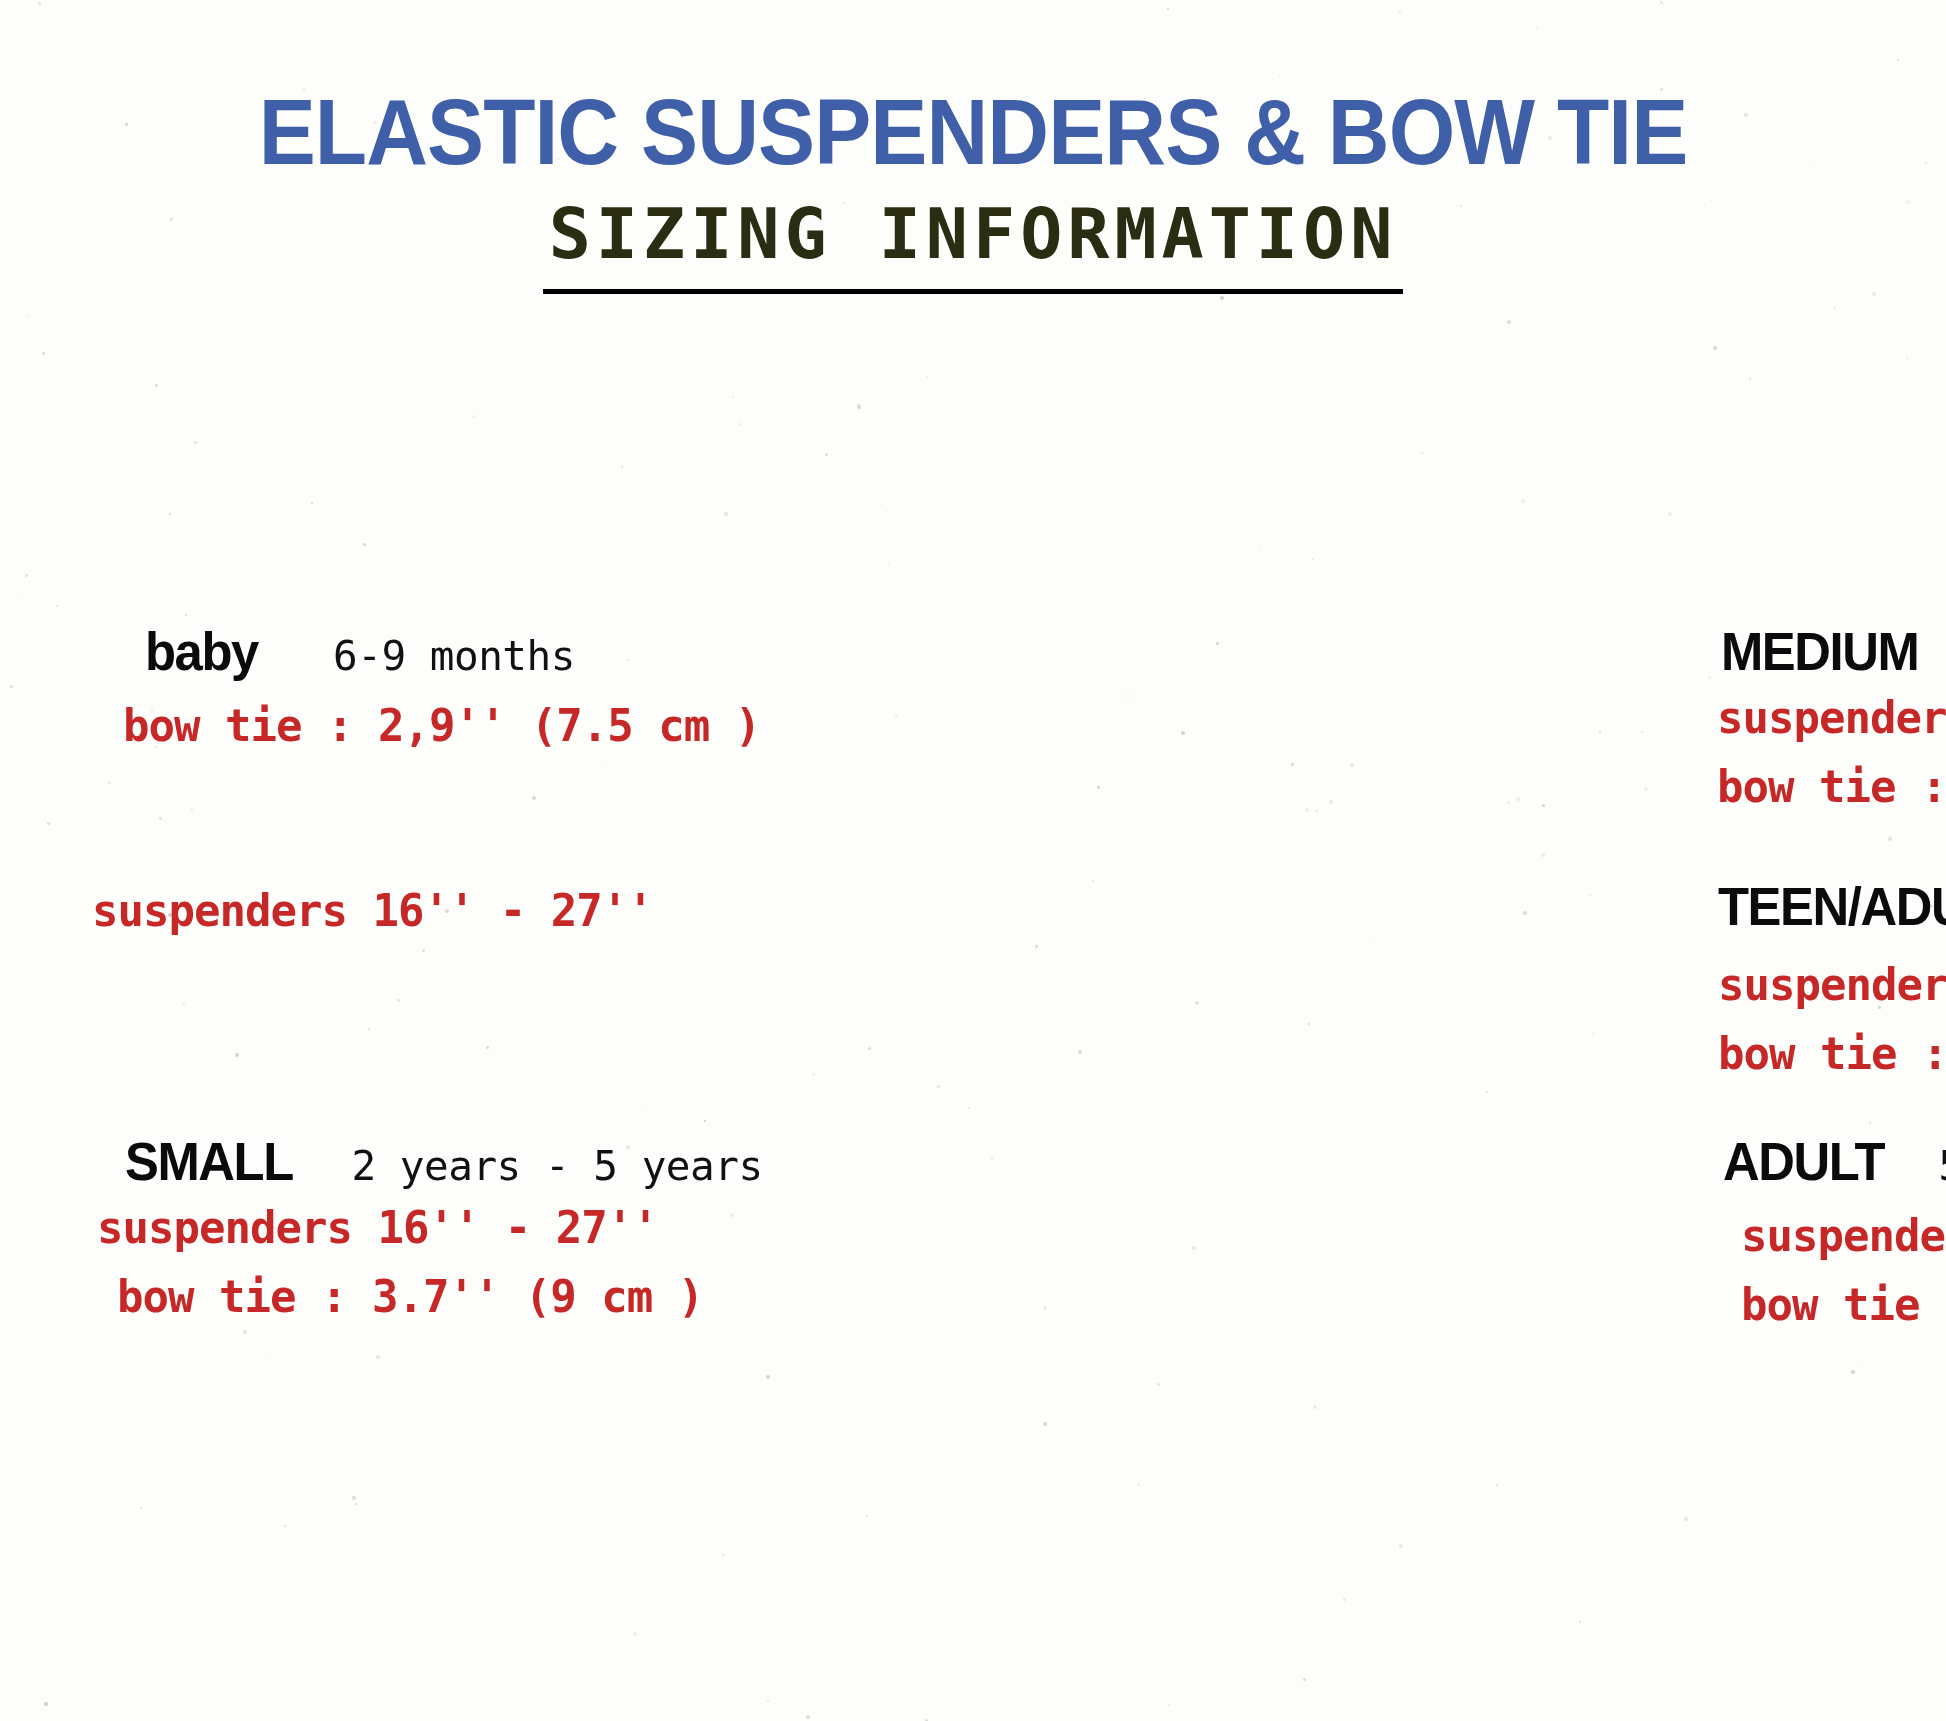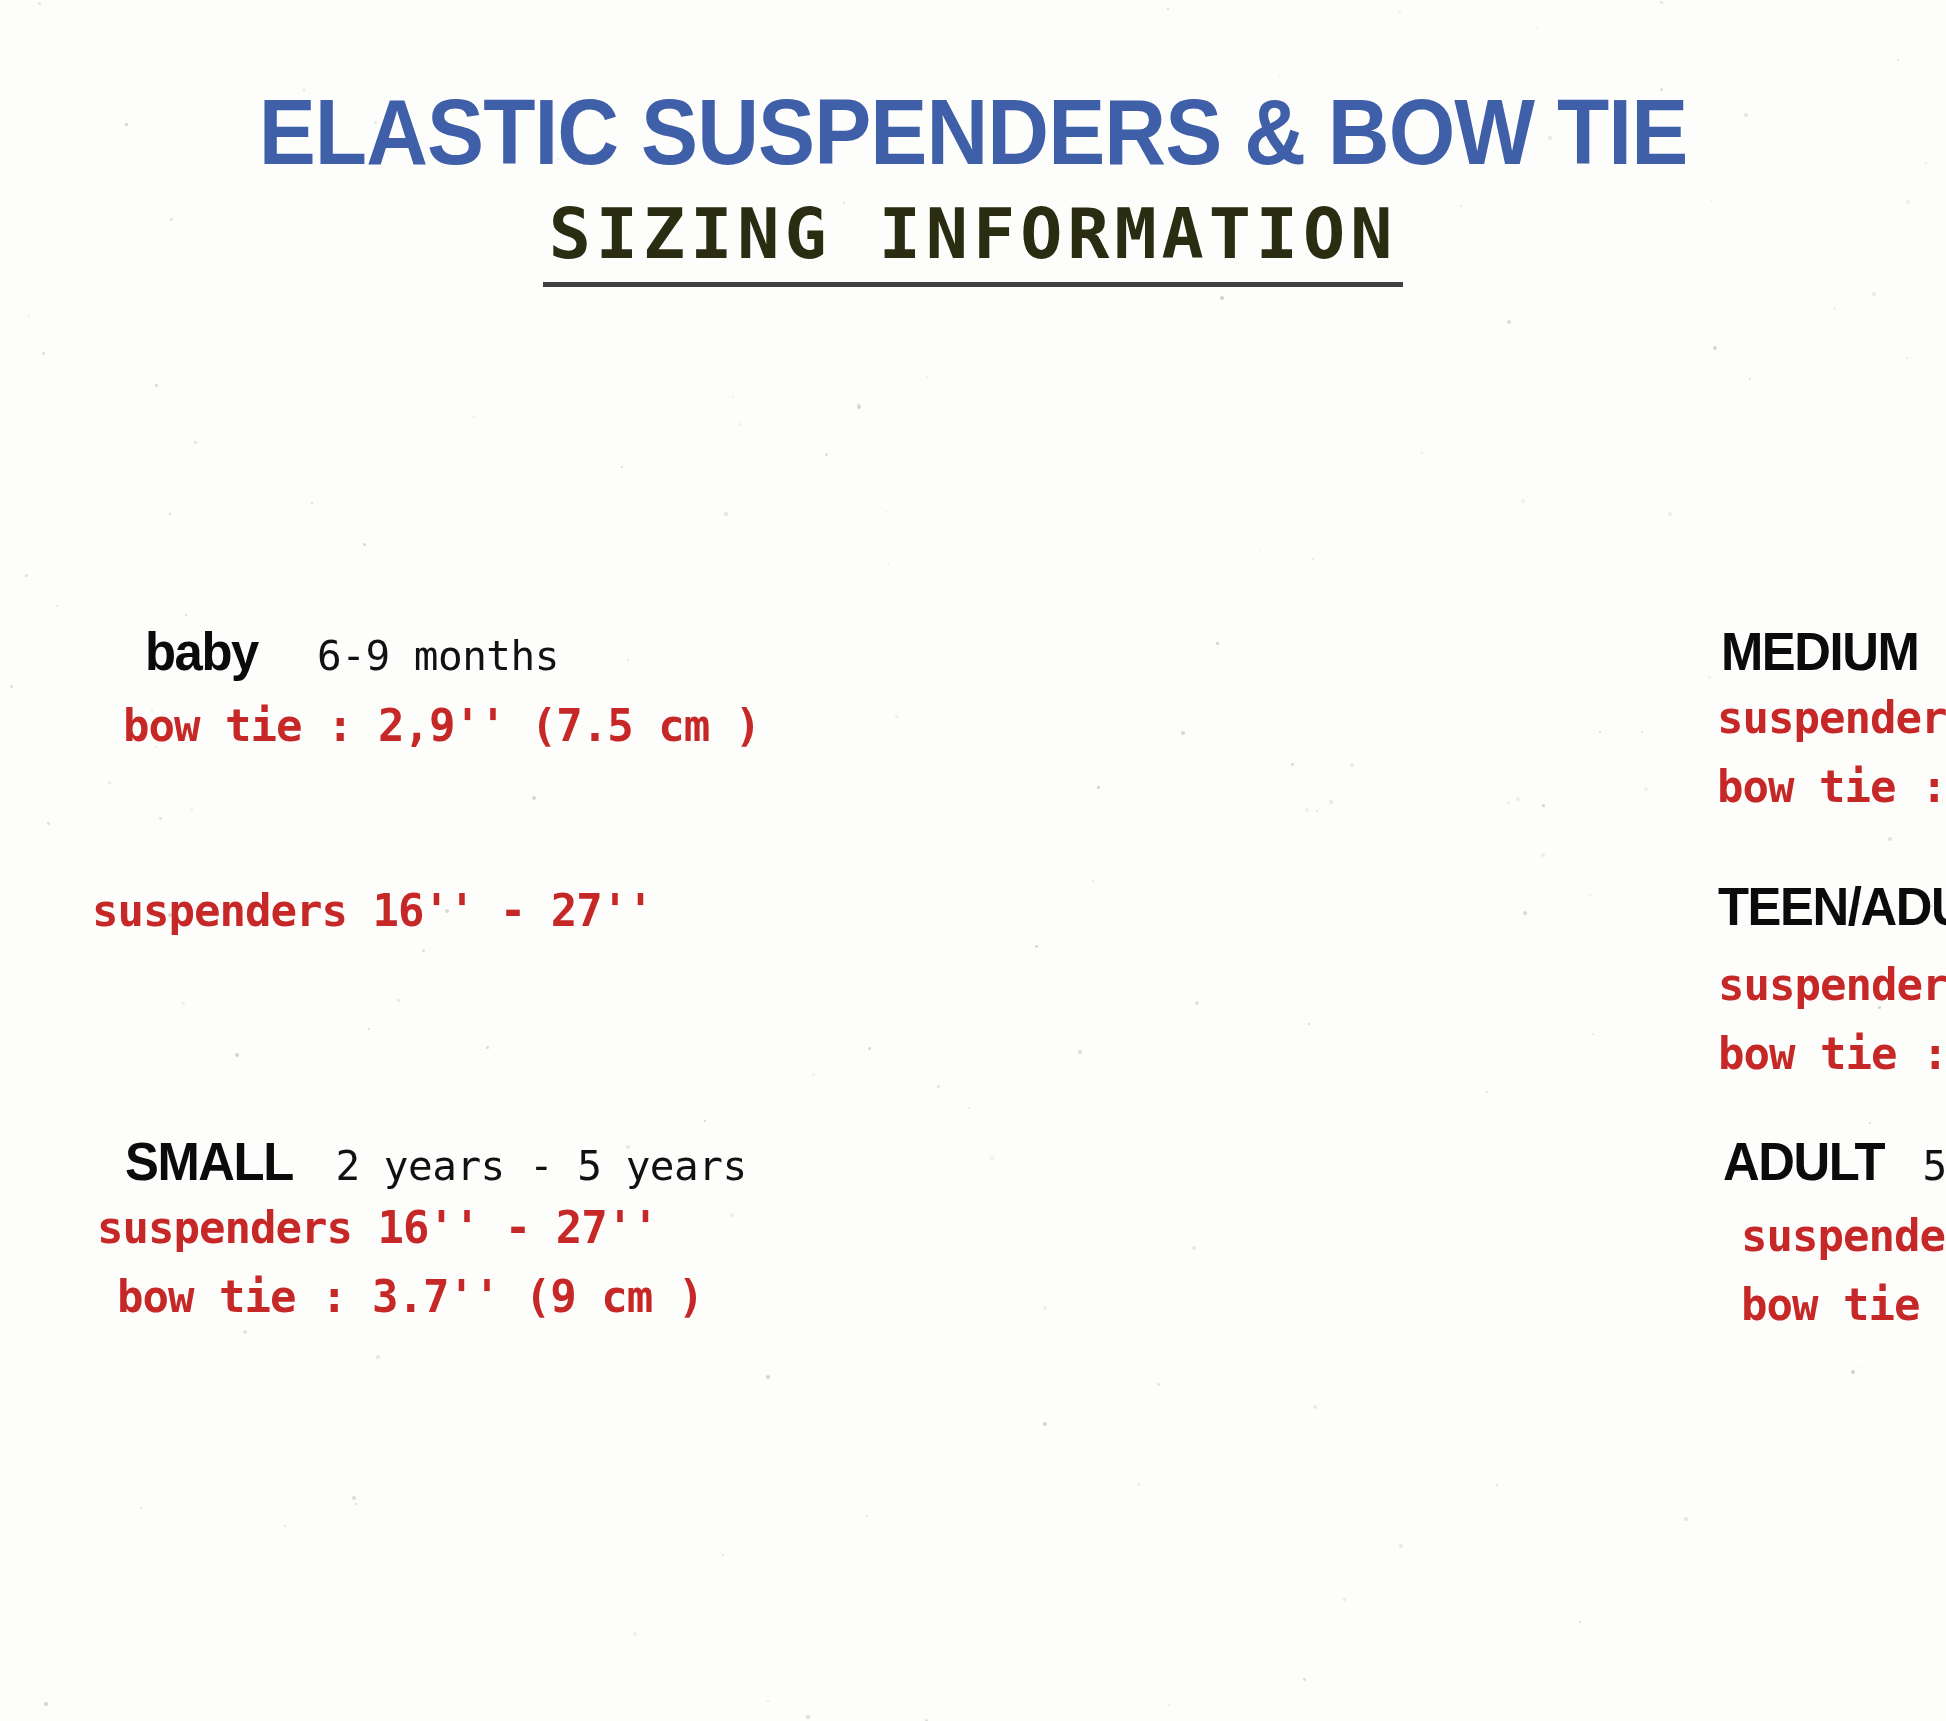--- a/index.html
+++ b/index.html
@@ -59,22 +59,22 @@
     margin-top: 18px;
   }
   .sub-title {
     display: inline-block;
     font-family: "DejaVu Sans Mono", monospace;
     font-size: 70px;
     line-height: 1.05;
     color: #2a2d12;
     letter-spacing: 5px;
     white-space: nowrap;
-    border-bottom: 5px solid #404040;
-    padding: 0 6px 11px 6px;
+    border-bottom: 5px solid #000000;
+    padding: 0 6px 18px 6px;
     margin: 0;
   }
 
   
   .size-grid {
     position: absolute;
     top: 620px;
     left: 0;
     width: 1946px;
     display: grid;
@@ -82,20 +82,21 @@
     grid-auto-rows: 255px;
   }
   .size-card {
     position: relative;
     padding: 0 30px;
   }
   .card-head {
     display: flex;
     align-items: baseline;
     white-space: nowrap;
+    gap: 16px;
   }
   .size-name {
     font-family: "Liberation Sans", sans-serif;
     font-weight: bold;
     font-size: 54px;
     color: #0b0b0b;
     letter-spacing: -1.5px;
     transform: scaleX(.94);
     transform-origin: left center;
   }

